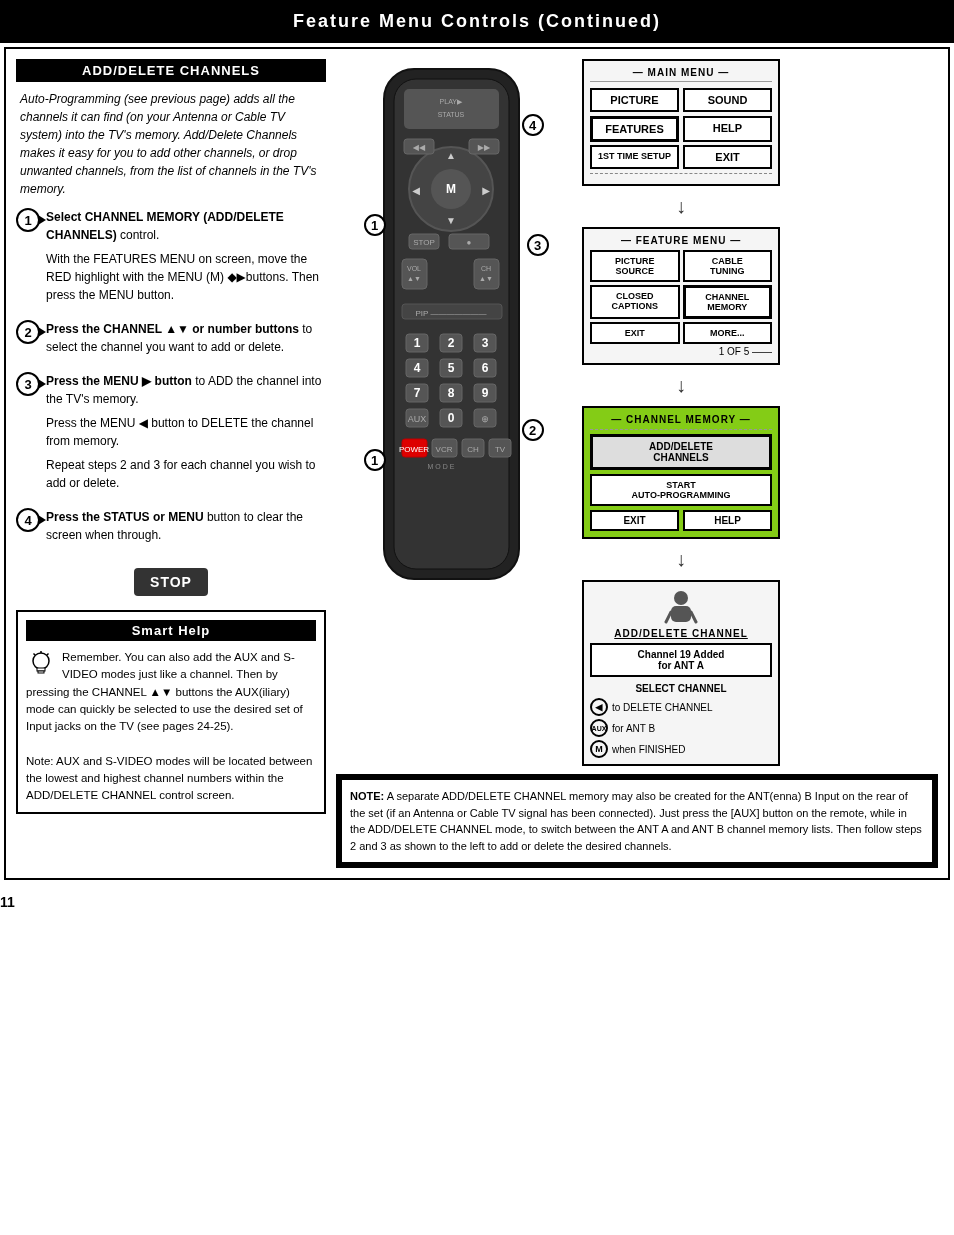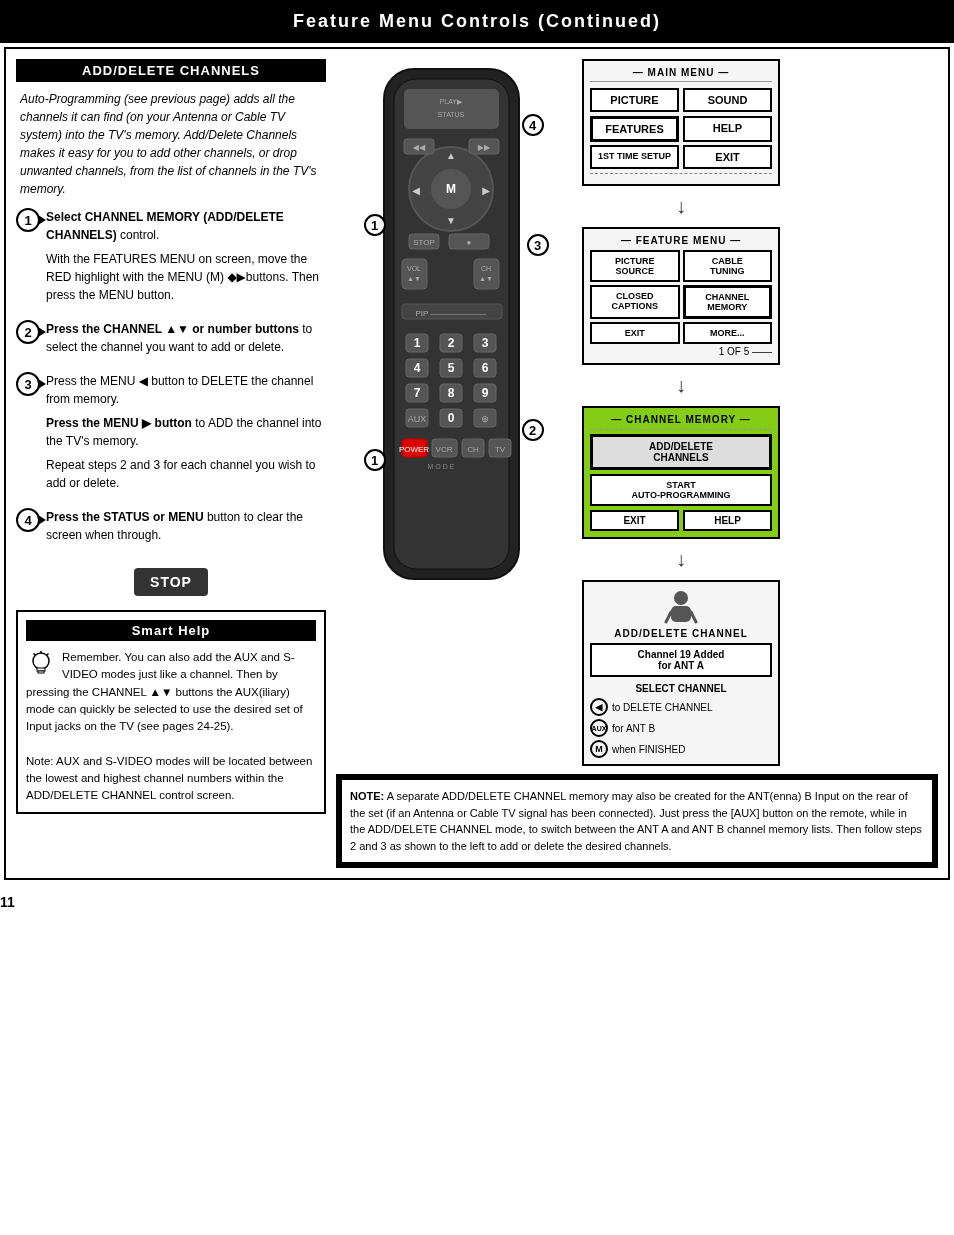--- a/index.html
+++ b/index.html
@@ -309,20 +309,21 @@
       padding: 6px;
       background: #f5f5f5;
     }
 
     .add-delete-title {
       font-size: 10px;
       font-weight: bold;
       text-align: center;
       margin-bottom: 4px;
       letter-spacing: 1px;
+      text-decoration: underline;
     }
 
     .channel-added-box {
       border: 2px solid #000;
       background: #fff;
       padding: 4px;
       font-size: 10px;
       font-weight: bold;
       text-align: center;
       margin-bottom: 6px;
@@ -440,22 +441,22 @@
     <div class="step">
       <div class="step-number">2</div>
       <div class="step-content">
         <p><b>Press the CHANNEL ▲▼ or number buttons</b> to select the channel you want to add or delete.</p>
       </div>
     </div>
 
     <div class="step">
       <div class="step-number">3</div>
       <div class="step-content">
+        <p><b>Press the MENU ▶ button</b> to ADD the channel into the TV's memory.</p>
         <p>Press the MENU ◀ button to DELETE the channel from memory.</p>
-        <p><b>Press the MENU ▶ button</b> to ADD the channel into the TV's memory.</p>
         <p>Repeat steps 2 and 3 for each channel you wish to add or delete.</p>
       </div>
     </div>
 
     <div class="step">
       <div class="step-number">4</div>
       <div class="step-content">
         <p><b>Press the STATUS or MENU</b> button to clear the screen when through.</p>
       </div>
     </div>

